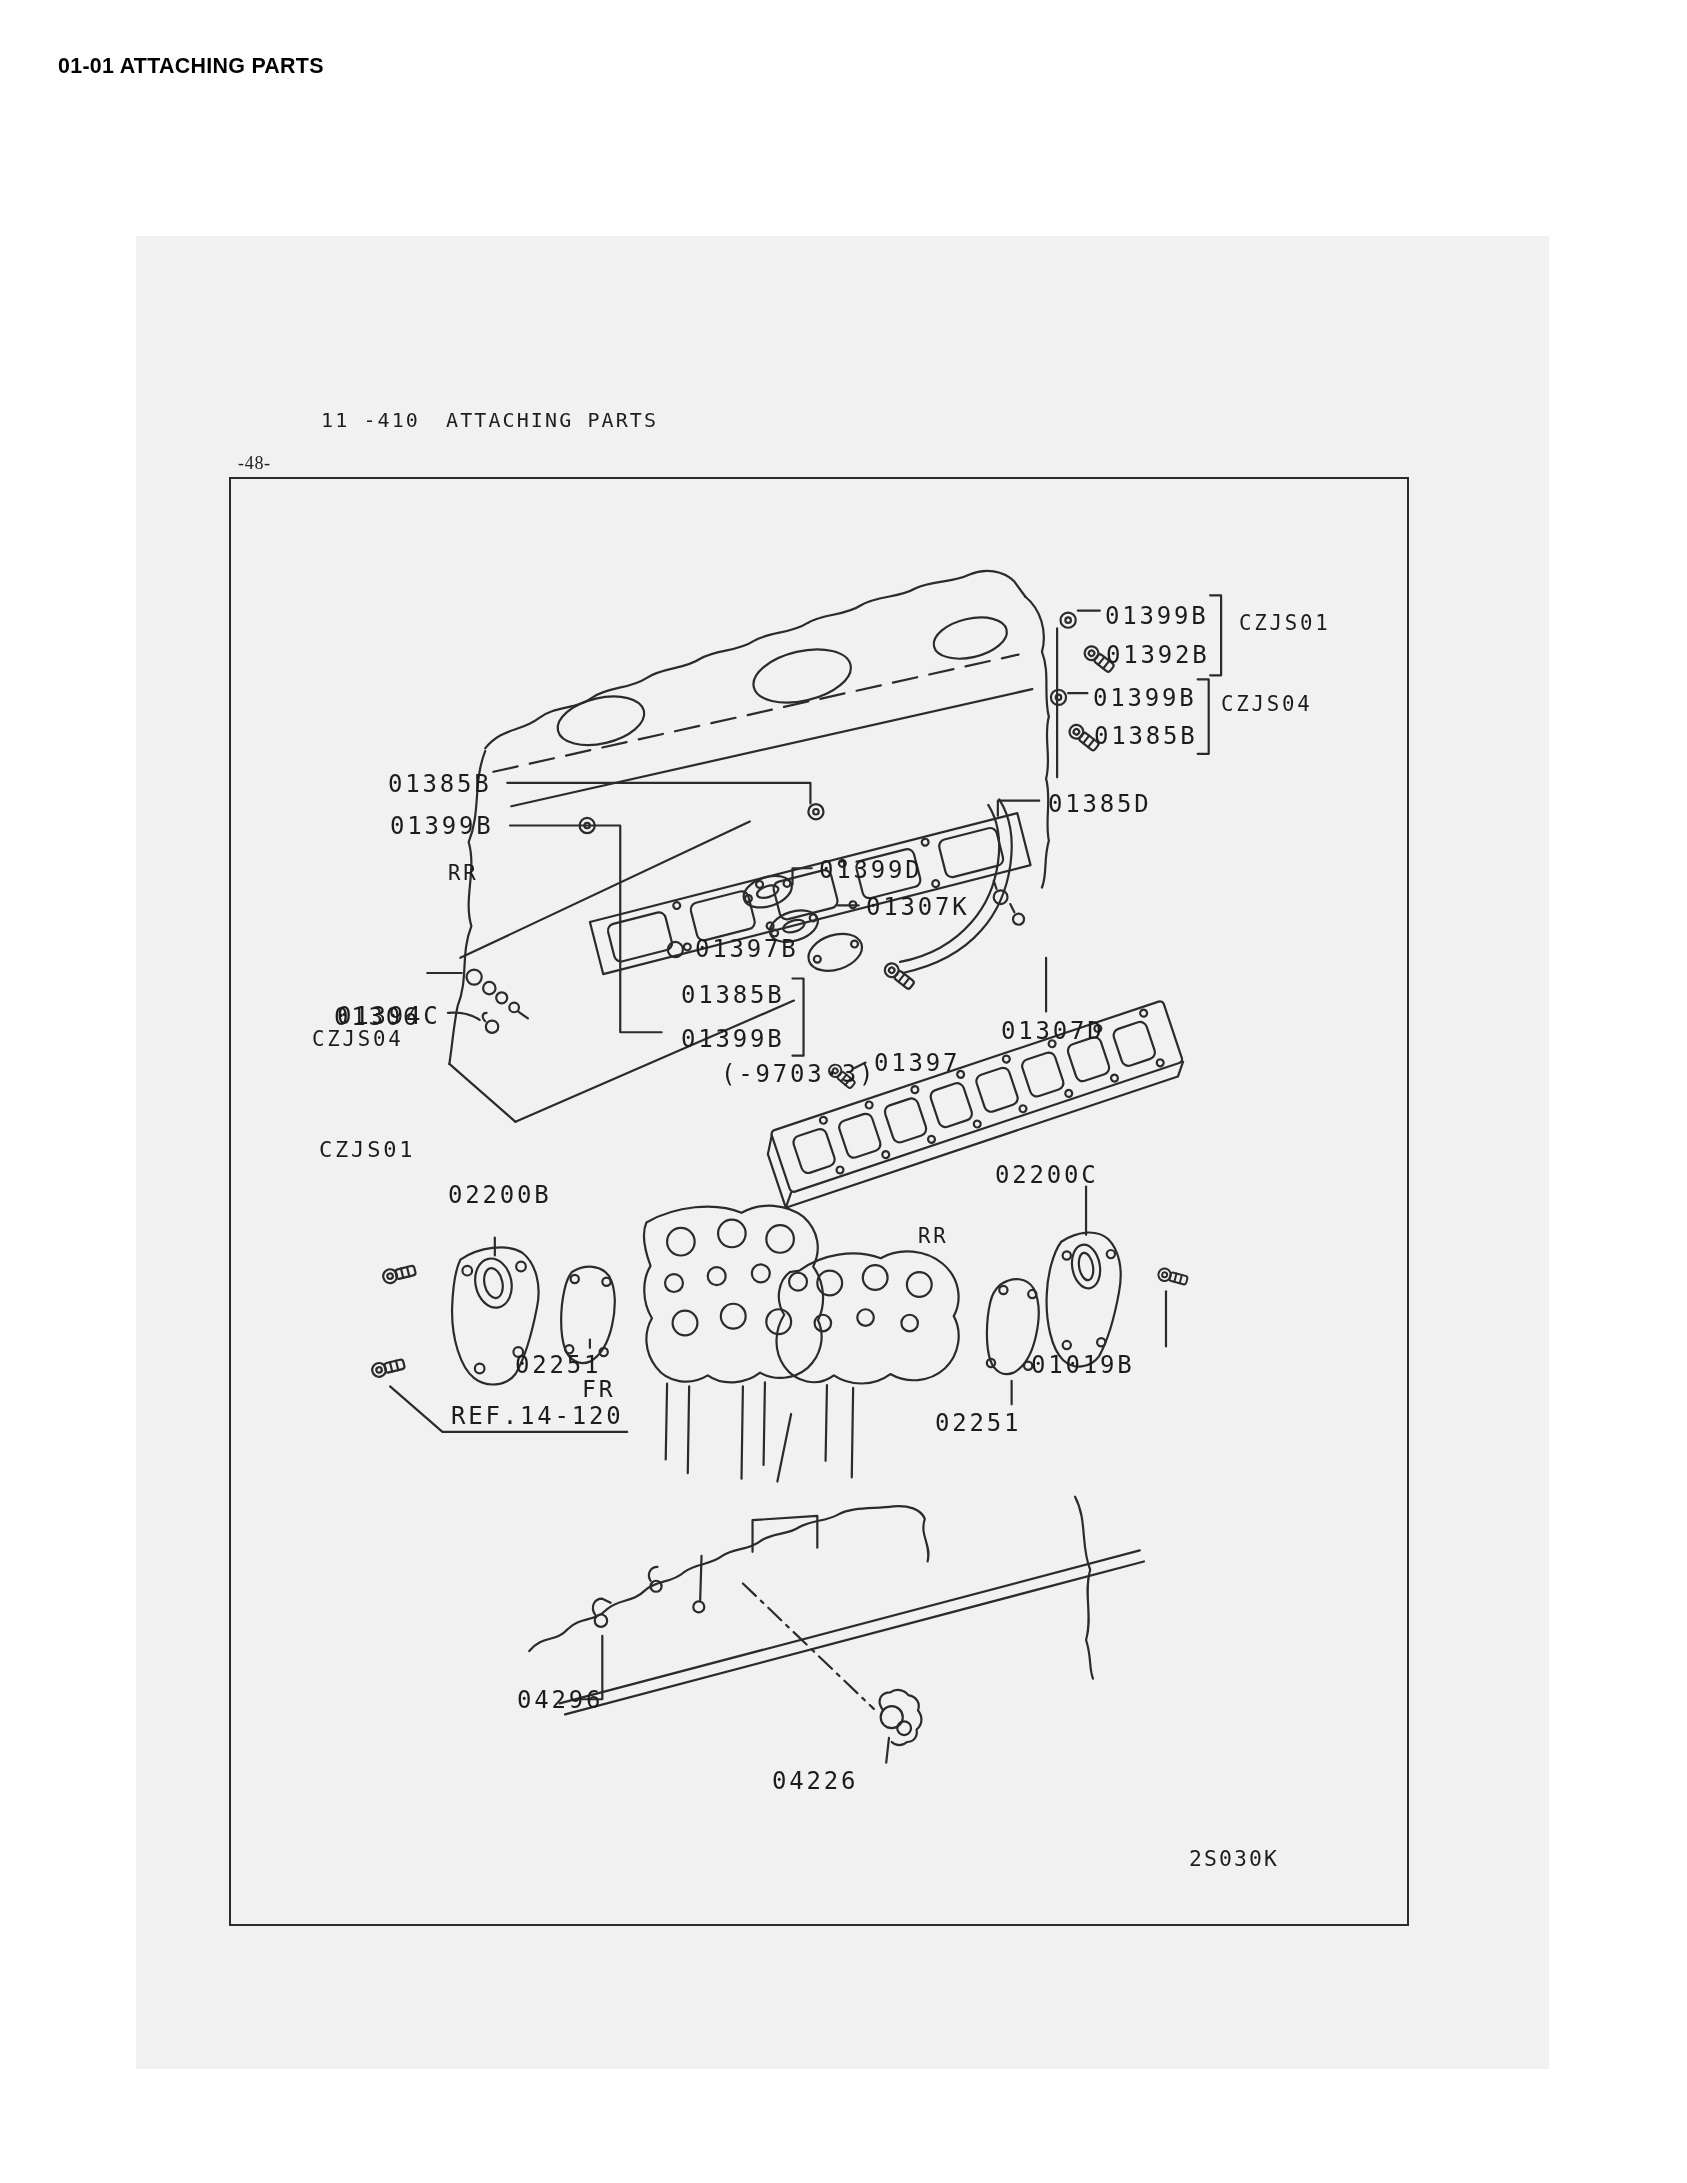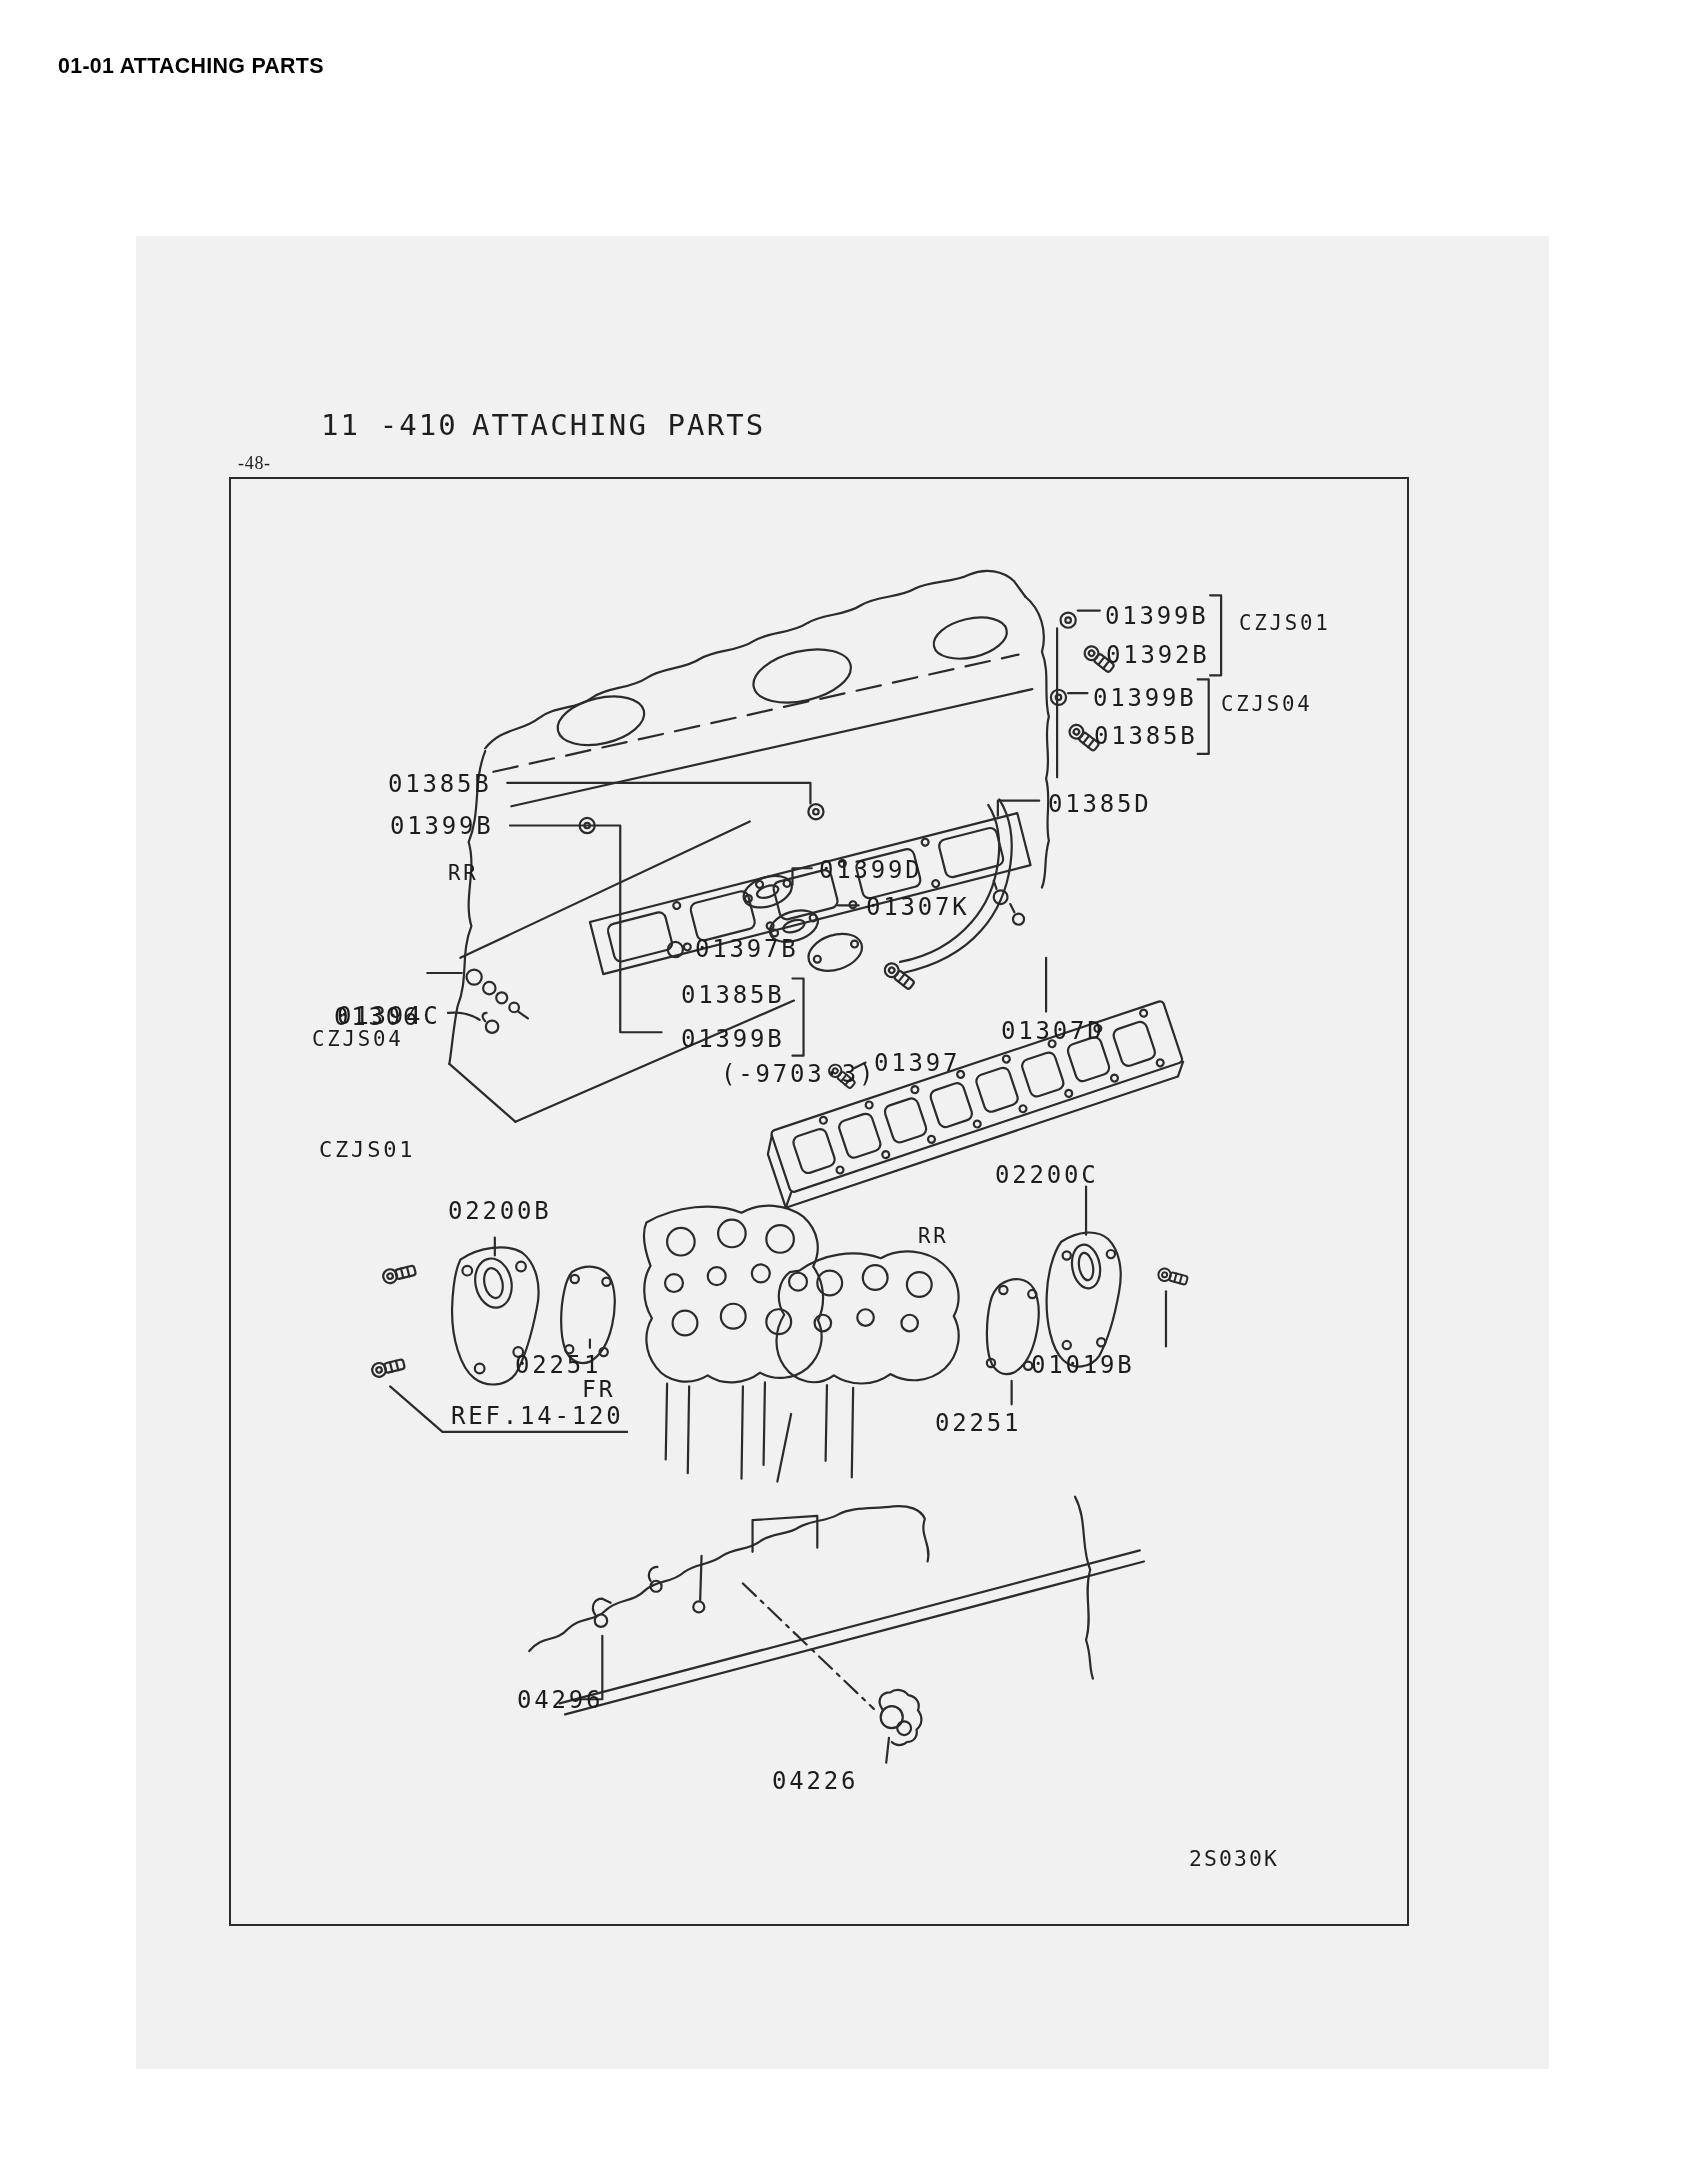--- a/index.html
+++ b/index.html
@@ -5,22 +5,22 @@
   html,body{margin:0;padding:0;background:#ffffff;}
   .page{position:relative;width:1687px;height:2183px;background:#ffffff;overflow:hidden;
         font-family:"Liberation Sans",sans-serif;}
   .doc-title{position:absolute;left:58px;top:54px;font-size:21.4px;font-weight:bold;color:#000;
              letter-spacing:0.3px;white-space:nowrap;text-align:right;}
   .breadcrumb{position:absolute;left:58px;top:116px;font-size:21.4px;font-weight:bold;color:#000;
               letter-spacing:0.3px;white-space:nowrap;}
   .panel{position:absolute;left:136px;top:236px;width:1413px;height:1833px;background:#f1f1f1;}
   .fig-box{position:absolute;left:229px;top:477px;width:1176px;height:1445px;
            border:2.1px solid #2b2b2b;background:transparent;}
-  .fig-title{position:absolute;left:321px;top:408px;display:flex;gap:14px;
-             font-family:"DejaVu Sans Mono",monospace;font-size:29px;color:#1e1e1e;
+  .fig-title{position:absolute;left:321px;top:408px;display:flex;gap:26px;
+             font-family:"DejaVu Sans Mono",monospace;font-size:20px;color:#1e1e1e;
              letter-spacing:2.1px;white-space:nowrap;}
   .page-ref{position:absolute;left:238px;top:453px;font-family:Liberation Serif, serif;
             font-size:18px;color:#1e1e1e;letter-spacing:0.7px;}
   .sheet-code{position:absolute;left:1189px;top:1846px;font-family:"DejaVu Sans Mono",monospace;
               font-size:21.4px;color:#1e1e1e;letter-spacing:2.1px;}
   .labels{position:absolute;left:0;top:0;width:1687px;height:2183px;pointer-events:none;}
   .part-label{position:absolute;font-family:"DejaVu Sans Mono",monospace;font-size:24px;
               color:#1c1c1c;letter-spacing:2.8px;white-space:nowrap;}
   svg.art{position:absolute;left:0;top:0;}
 </style>
@@ -290,21 +290,21 @@
       <span class="part-label" style="left: 819px; top: 856px;">01399D</span>
       <span class="part-label" style="left: 866px; top: 893px;">01307K</span>
       <span class="part-label" style="left: 1048px; top: 790px;">01385D</span>
       <span class="part-label" style="left: 1105px; top: 602px;">01399B</span>
       <span class="part-label" style="left: 1106px; top: 641px;">01392B</span>
       <span class="part-label" style="left: 1093px; top: 684px;">01399B</span>
       <span class="part-label" style="left: 1094px; top: 722px;">01385B</span>
       <span class="part-label" style="left: 1239px; top: 611px; font-size: 20.7px;">CZJS01</span>
       <span class="part-label" style="left: 1221px; top: 692px; font-size: 20.7px;">CZJS04</span>
       <span class="part-label" style="left: 319px; top: 1137px; font-size: 22px;">CZJS01</span>
-      <span class="part-label" style="left: 448px; top: 1181px; margin-top: 16px;">02200B</span>
+      <span class="part-label" style="left: 448px; top: 1181px;">02200B</span>
       <span class="part-label" style="left: 582px; top: 1376px; font-size: 23px;">FR</span>
       <span class="part-label" style="left: 515px; top: 1351px;">02251</span>
       <span class="part-label" style="left: 451px; top: 1402px;">REF.14-120</span>
       <span class="part-label" style="left: 995px; top: 1161px;">02200C</span>
       <span class="part-label" style="left: 918px; top: 1224px; font-size: 20.7px;">RR</span>
       <span class="part-label" style="left: 1031px; top: 1351px;">01019B</span>
       <span class="part-label" style="left: 935px; top: 1409px;">02251</span>
       <span class="part-label" style="left: 477px; top: 1686px; margin-left: 40px;">04296</span>
       <span class="part-label" style="left: 772px; top: 1767px;">04226</span>
     </div>

